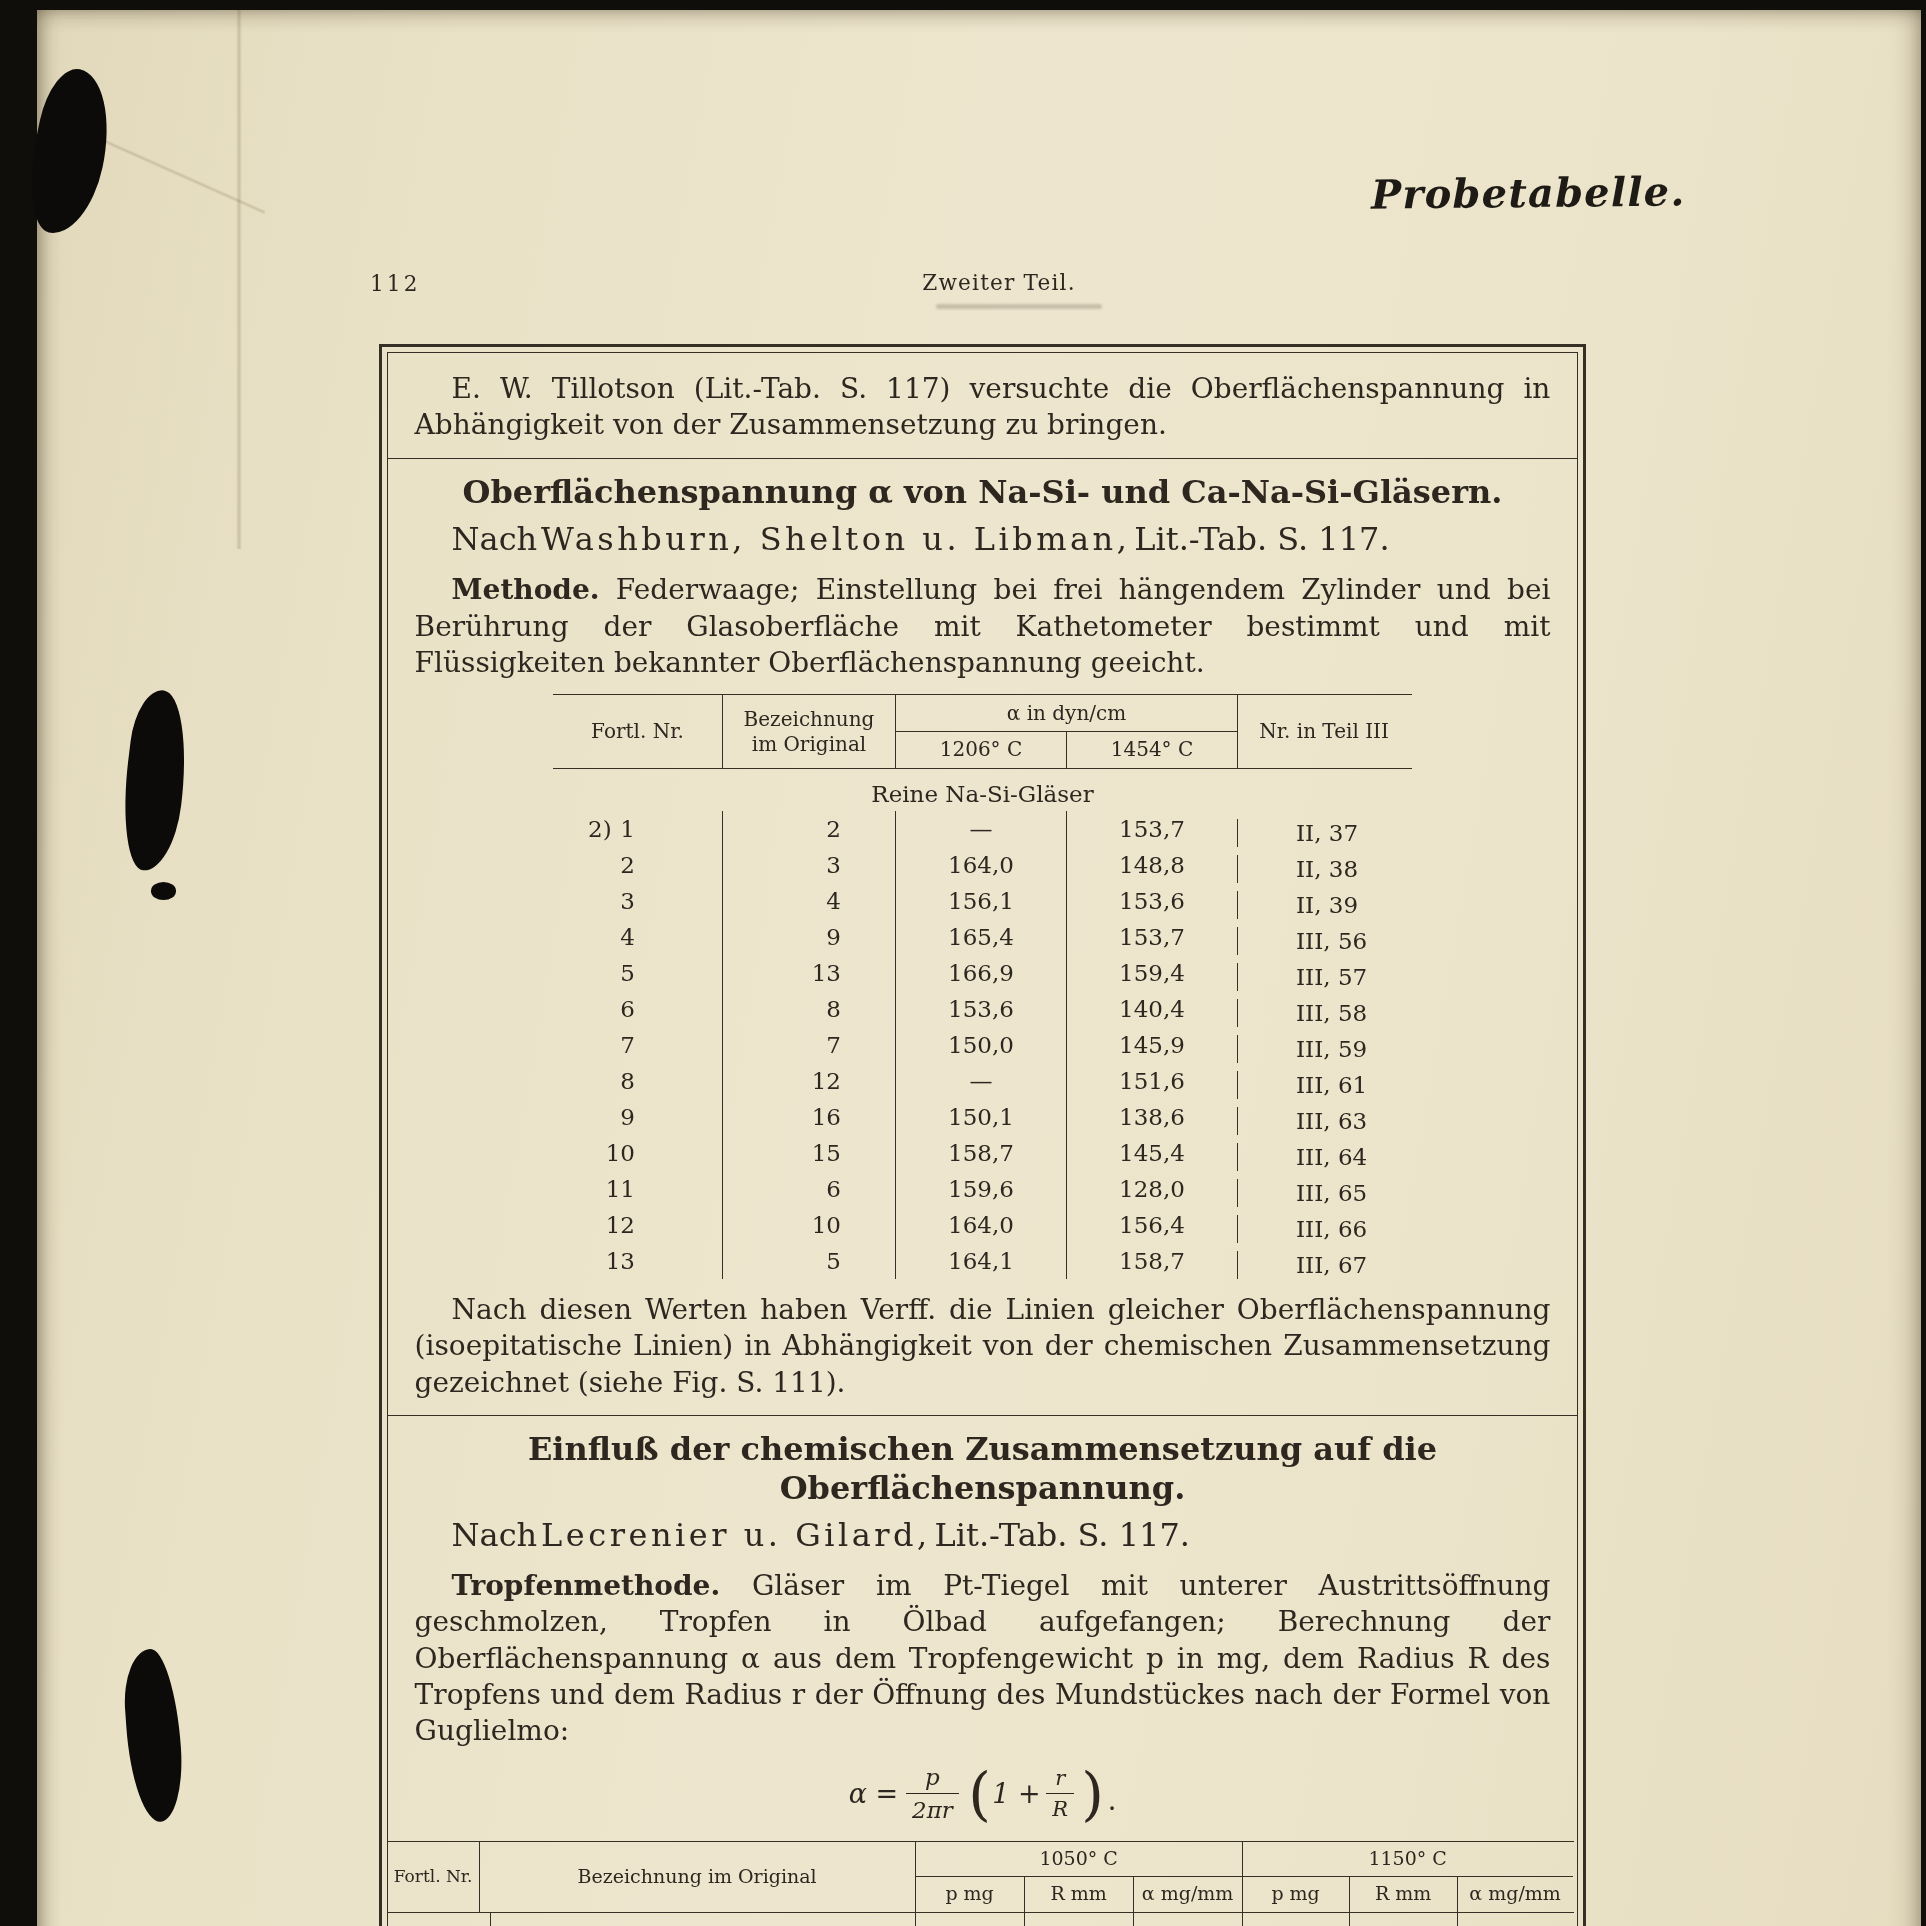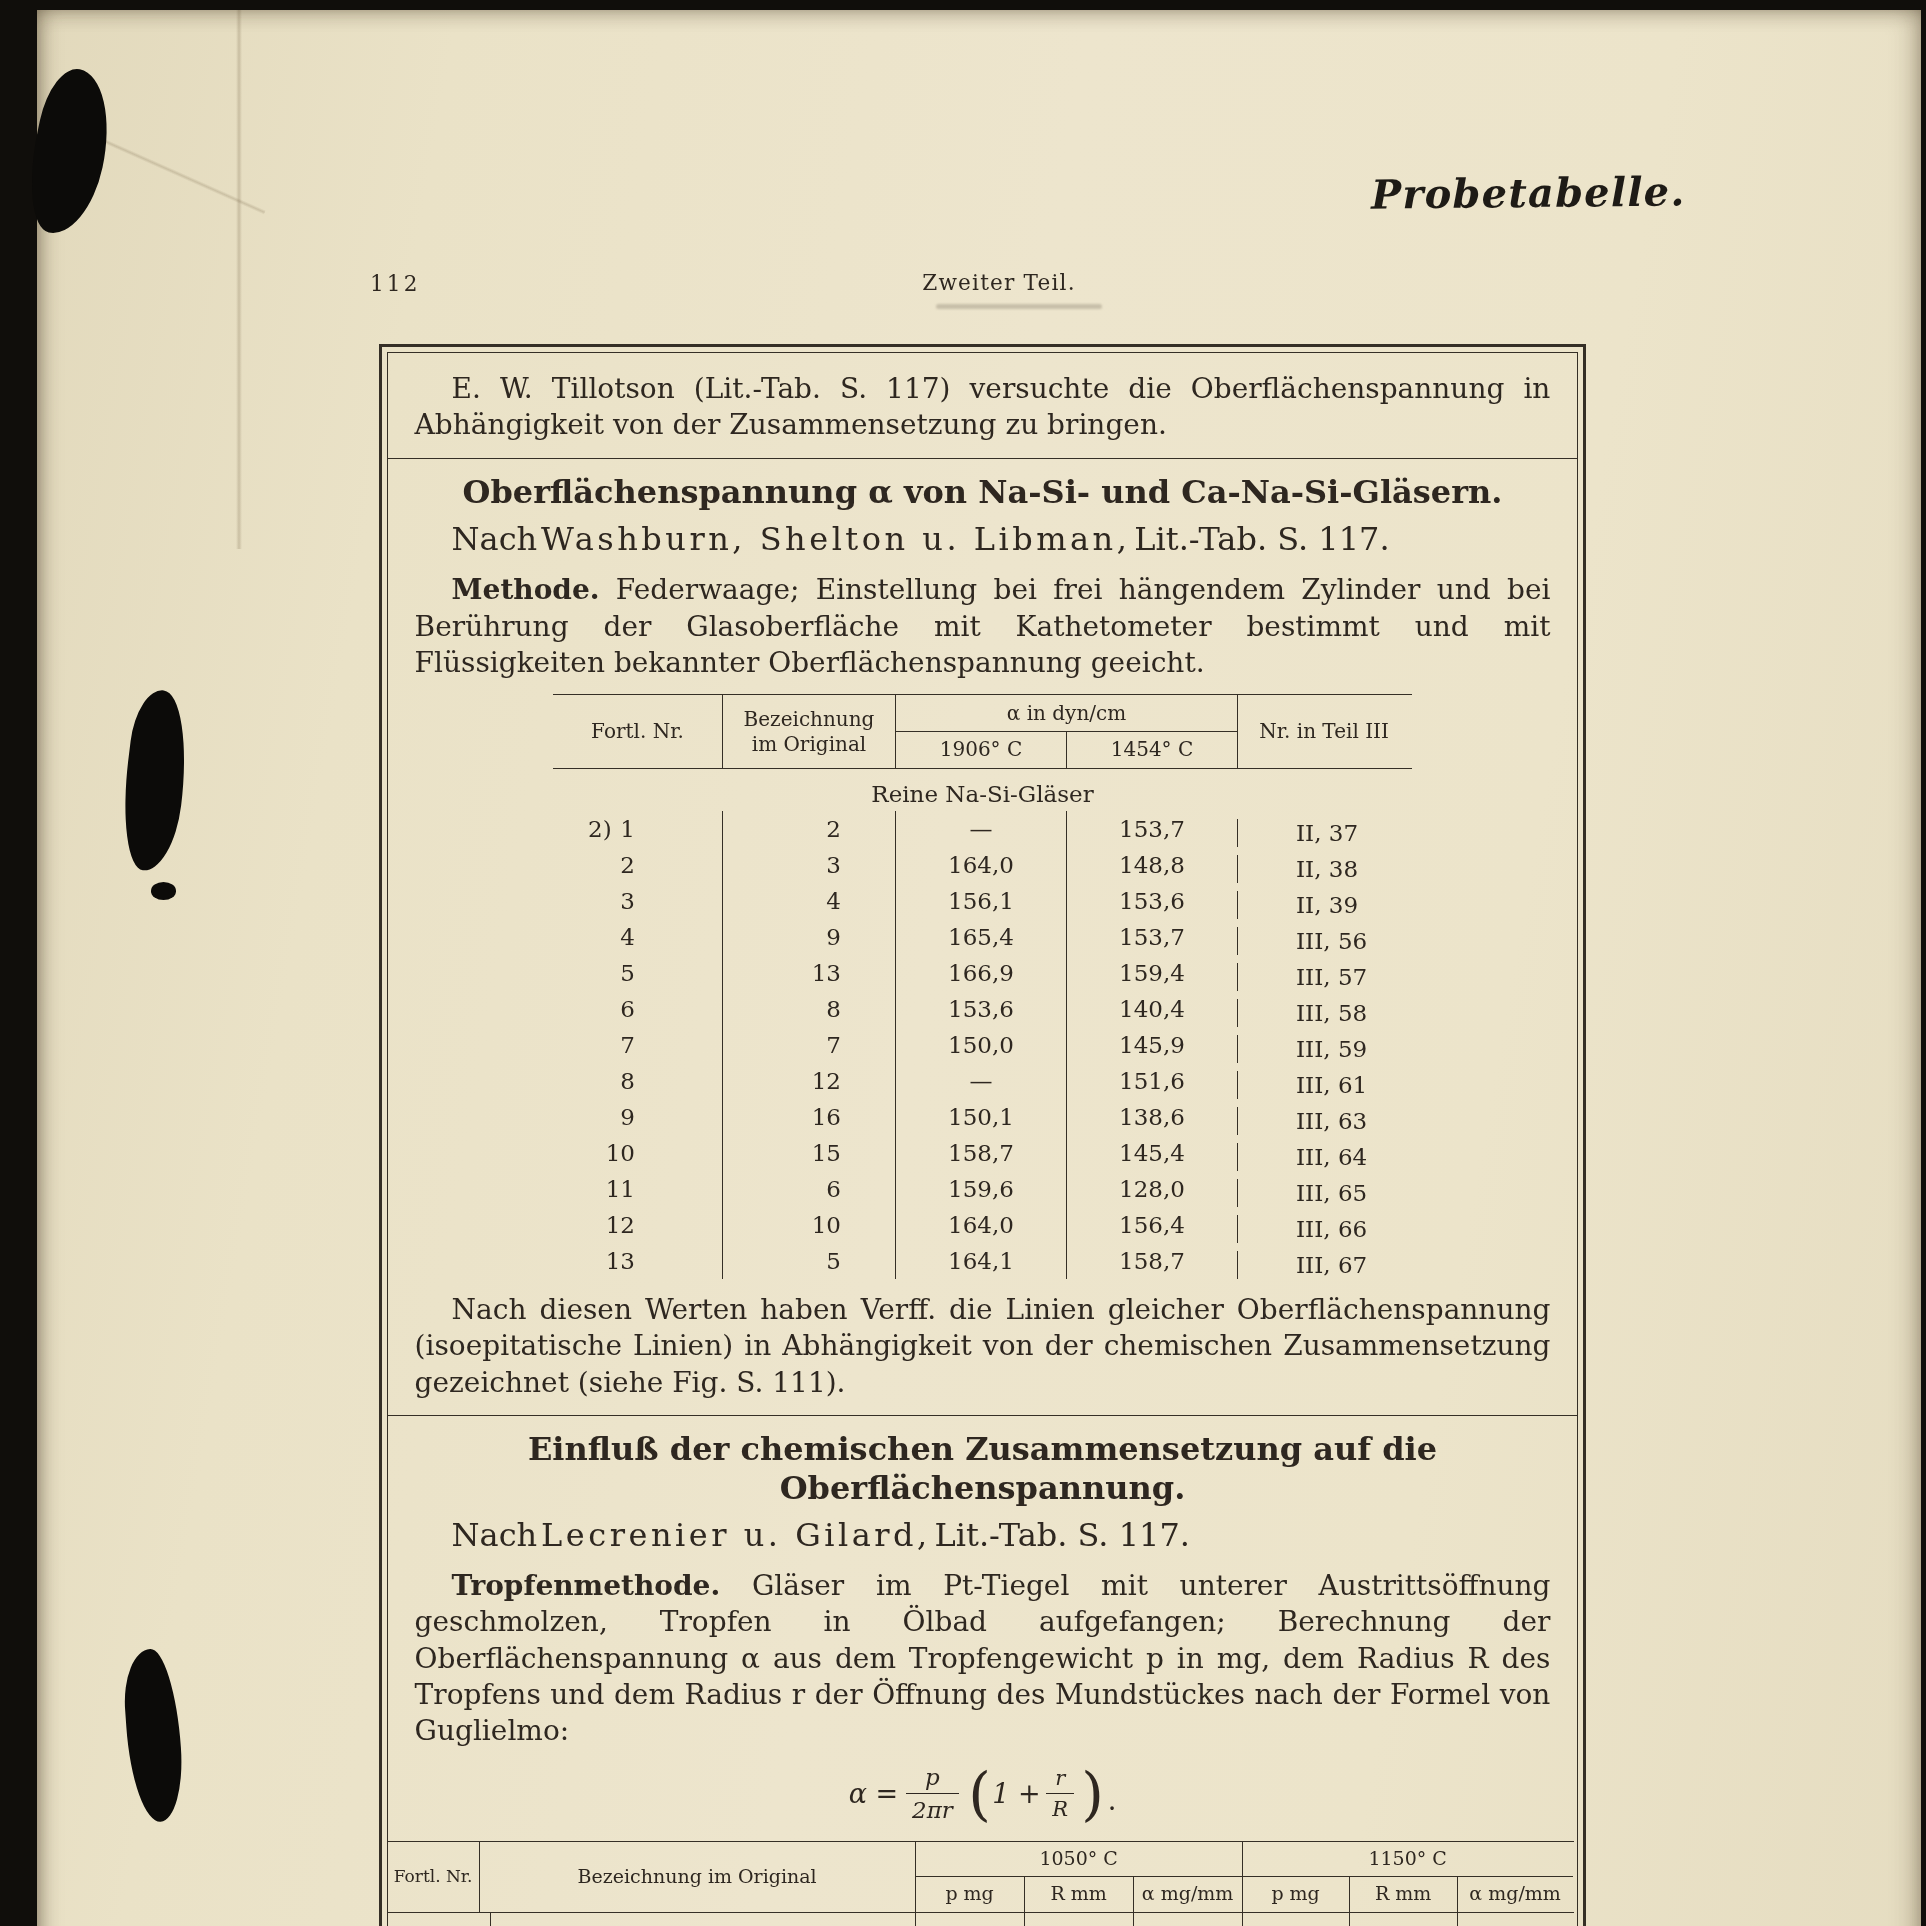--- a/index.html
+++ b/index.html
@@ -118,21 +118,21 @@
     <p class="par mb"><b>Methode.</b> <span>Federwaage; Einstellung bei frei hängendem Zylinder und bei Berührung der Glasoberfläche mit Kathetometer bestimmt und mit Flüssigkeiten bekannter Oberflächenspannung geeicht.</span></p>
 
     <div class="t1wrap">
       <div class="t1-grid t1-head">
         <div class="hc a-fortl">Fortl. Nr.</div>
         <div class="hc a-bez vl">
             <span>Bezeichnung</span>
             <span>im Original</span>
           </div>
         <div class="hc a-alpha vl">α in dyn/cm</div>
-        <div class="hc a-t1 vl">1906° C</div>
+        <div class="hc a-t1 vl">1206° C</div>
         <div class="hc a-t2 vl">1454° C</div>
         <div class="hc a-teil vl">Nr. in Teil III</div>
       </div>
       <div class="t1-section">Reine Na-Si-Gläser</div>
       <div class="t1-grid" id="t1-body1">
           <div class="t1c c-fortl">
             <span class="pfx">2)</span>
             <span>1</span>
           </div>
           <div class="t1c c-bez1 vl">2</div>

